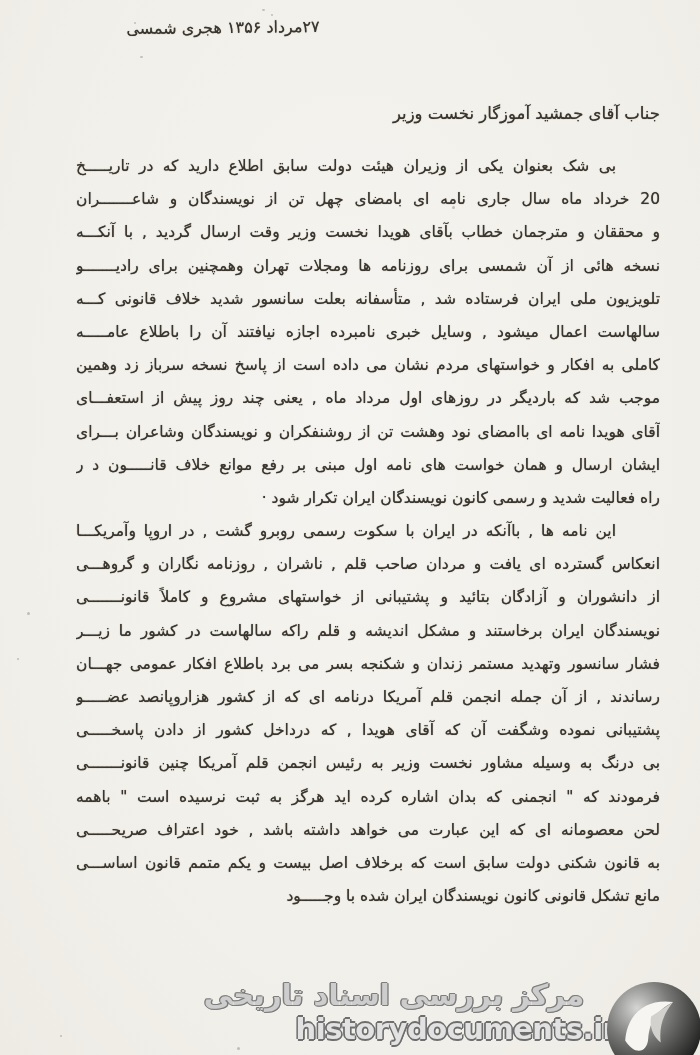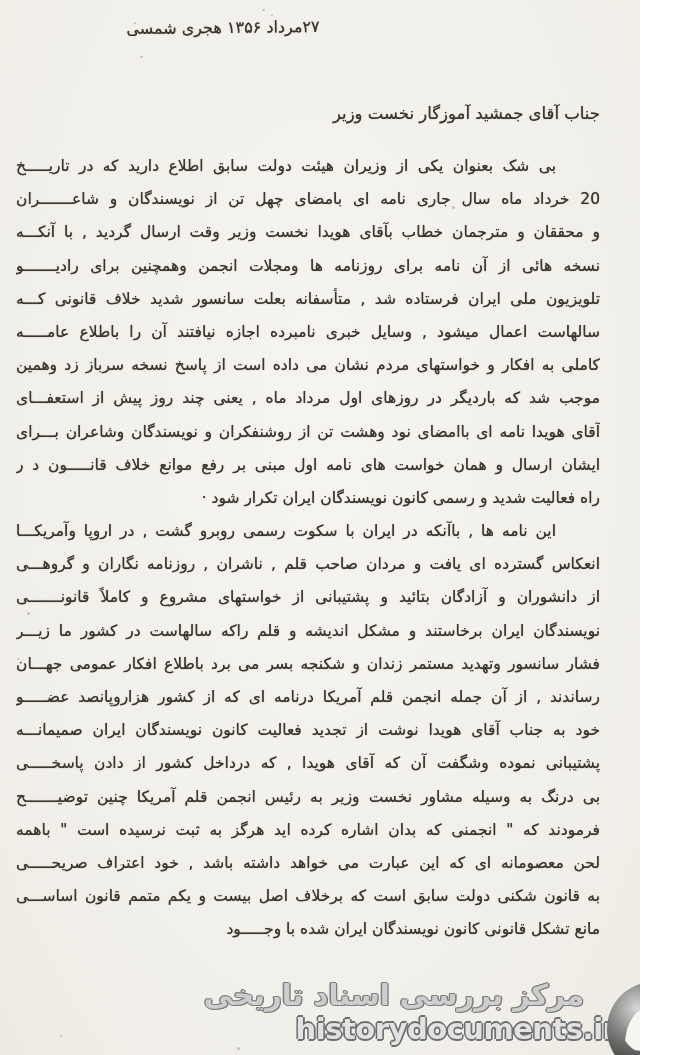--- a/index.html
+++ b/index.html
@@ -1,18 +1,18 @@
 <!DOCTYPE html>
 <html lang="fa"><head>
 <meta charset="utf-8">
 <style>
   html,body{margin:0;padding:0;}
   .page{
     position:relative;
-    width:640px;height:1055px;
+    width:700px;height:1055px;
     background:#f3f1ec;
     background-image:radial-gradient(ellipse at 50% 40%, #f6f4f0 0%, #f1efe9 70%, #edebe4 100%);
     overflow:hidden;
     font-family:"DejaVu Sans", sans-serif;
     color:#3a362e;
   }
   .fa{direction:rtl;unicode-bidi:embed;}
   .typed{
     color:#3a362e;
     text-shadow:0 0 0.8px rgba(58,54,46,0.85);
@@ -73,38 +73,37 @@
 <div class="page">
 
   <div class="date-line fa typed">۲۷مرداد ۱۳۵۶ هجری شمسی</div>
 
   <div class="addressee-line fa typed">جناب آقای جمشید آموزگار نخست  وزیر</div>
 
   <div class="letter-body fa">
     <div class="line jfy indent typed fa">بی شک بعنوان یکی از وزیران هیئت دولت سابق اطلاع دارید که  در تاریـــــخ</div>
     <div class="line jfy typed fa">20 خرداد ماه  سال جاری نامه ای بامضای چهل تن از نویسندگان و شاعـــــــران</div>
     <div class="line jfy typed fa">و محققان  و مترجمان خطاب  بآقای هویدا  نخست وزیر وقت ارسال گردید ,  با آنکـــه</div>
-    <div class="line jfy typed fa">نسخه هائی از آن نامه  برای روزنامه ها  ومجلات انجمن وهمچنین برای رادیـــــــو</div>
+    <div class="line jfy typed fa">نسخه هائی از آن شمسی  برای روزنامه ها  ومجلات تهران وهمچنین برای رادیـــــــو</div>
     <div class="line jfy typed fa">تلویزیون ملی ایران فرستاده شد ,  متأسفانه  بعلت سانسور شدید خلاف قانونی کـــه</div>
     <div class="line jfy typed fa">سالهاست اعمال میشود ,  وسایل خبری نامبرده  اجازه نیافتند آن را باطلاع عامـــــه</div>
     <div class="line jfy typed fa">کاملی به افکار و خواستهای مردم نشان می داده است از پاسخ نسخه سرباز زد وهمین</div>
     <div class="line jfy typed fa">موجب شد که  باردیگر در روزهای اول مرداد ماه  ,  یعنی چند روز پیش از استعفـــای</div>
     <div class="line jfy typed fa">آقای هویدا  نامه ای باامضای نود وهشت تن از روشنفکران و نویسندگان وشاعران بـــرای</div>
     <div class="line jfy typed fa">ایشان ارسال و همان خواست های نامه اول مبنی بر رفع موانع خلاف قانـــــون د ر</div>
     <div class="line short typed fa">راه  فعالیت شدید و رسمی کانون نویسندگان ایران تکرار شود ·</div>
 
     <div class="line jfy indent typed fa">این نامه ها , باآنکه  در ایران با سکوت رسمی روبرو گشت ,  در اروپا وآمریکـــا</div>
     <div class="line jfy typed fa">انعکاس گسترده ای یافت و مردان صاحب قلم , ناشران , روزنامه نگاران و گروهـــی</div>
     <div class="line jfy typed fa">از دانشوران و آزادگان بتائید و پشتیبانی از خواستهای مشروع  و کاملاً قانونـــــــی</div>
     <div class="line jfy typed fa">نویسندگان ایران برخاستند و مشکل اندیشه  و قلم راکه  سالهاست در کشور ما زیـــر</div>
     <div class="line jfy typed fa">فشار سانسور وتهدید مستمر زندان و شکنجه بسر می برد باطلاع افکار عمومی جهـــان</div>
     <div class="line jfy typed fa">رساندند , از آن جمله انجمن قلم آمریکا درنامه ای که از کشور هزاروپانصد عضـــــو</div>
-    <div class="line jfy typed fa">خود به جناب آقای هویدا نوشت از تجدید فعالیت کانون نویسندگان ایران صمیمانـــه</div>
     <div class="line jfy typed fa">پشتیبانی نموده  وشگفت آن که آقای هویدا ,  که درداخل کشور از دادن پاسخـــــی</div>
-    <div class="line jfy typed fa">بی درنگ  به وسیله  مشاور نخست وزیر به  رئیس انجمن قلم آمریکا چنین توضیـــــــح</div>
+    <div class="line jfy typed fa">بی درنگ  به وسیله  مشاور نخست وزیر به  رئیس انجمن قلم آمریکا چنین قانونـــــــی</div>
     <div class="line jfy typed fa">فرمودند که " انجمنی که بدان اشاره کرده اید هرگز به ثبت نرسیده است "  باهمه</div>
     <div class="line jfy typed fa">لحن معصومانه ای که این عبارت می خواهد داشته باشد ,  خود اعتراف صریحـــــی</div>
     <div class="line jfy typed fa">به قانون شکنی دولت سابق است که برخلاف اصل بیست و یکم متمم قانون اساســـی</div>
     <div class="line short typed fa">مانع تشکل قانونی کانون نویسندگان ایران شده با وجـــــود</div>
   </div>
 
   <div>
     <div class="wm-org">مرکز بررسی اسناد تاریخی</div>
     <div class="wm-url">historydocuments.ir</div>
     <svg class="wm-logo" width="96" height="96" viewBox="0 0 100 100">

